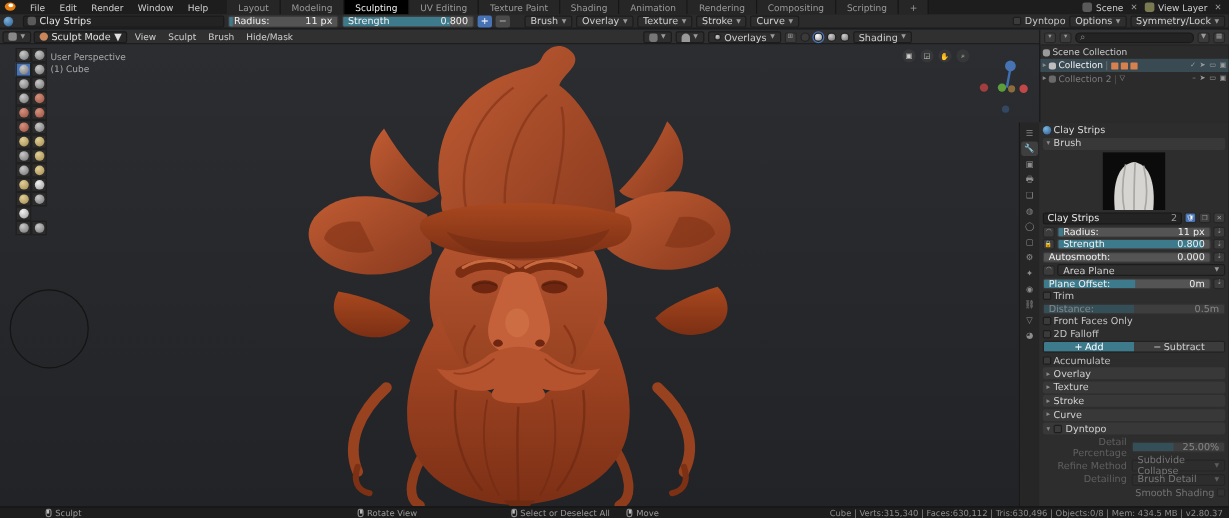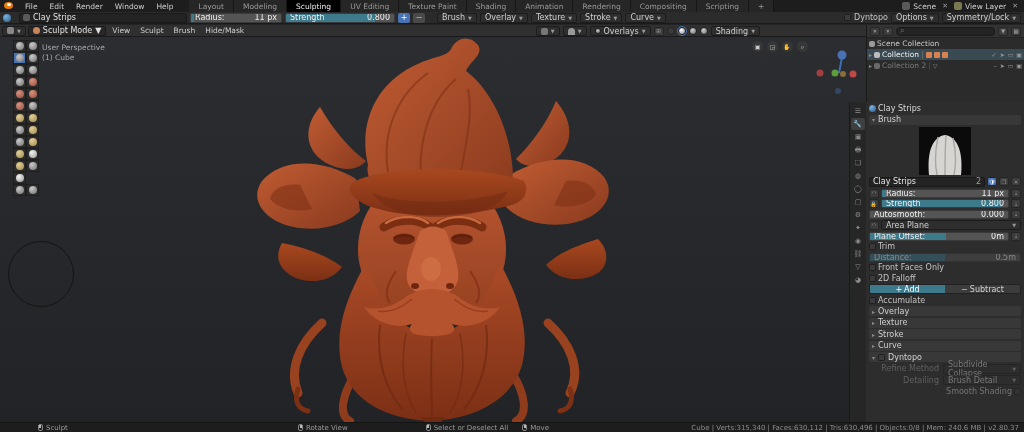--- a/index.html
+++ b/index.html
@@ -596,20 +596,28 @@
       <div class="sect">
           <span class="tri">▸</span>
           <span>Curve</span>
         </div>
       <div class="sect">
         <span class="tri">▾</span>
           <span class="chk"></span>
         <span>Dyntopo</span>
       </div>
       <div class="prow dim45">
+        <span class="lbl-col">Detail Percentage</span>
+        <div class="slider">
+          <span class="fill" style="width:45%"></span>
+            <span></span>
+          <span>25.00%</span>
+        </div>
+      </div>
+      <div class="prow dim45">
         <span class="lbl-col">Refine Method</span>
         <div class="dd flex1">
           <span>Subdivide Collapse</span>
             <span class="car" style="margin-left:auto">▼</span>
         </div>
       </div>
       <div class="prow dim45">
         <span class="lbl-col">Detailing</span>
         <div class="dd flex1">
           <span>Brush Detail</span>
@@ -633,16 +641,16 @@
         <span>Rotate View</span>
       </div>
     <div class="sb-item" style="margin-left:78px">
         <span class="mouse-ico l"></span>
         <span>Select or Deselect All</span>
       </div>
     <div class="sb-item" style="margin-left:14px">
         <span class="mouse-ico r"></span>
         <span>Move</span>
       </div>
-    <div id="sb-stats">Cube | Verts:315,340 | Faces:630,112 | Tris:630,496 | Objects:0/8 | Mem: 240.6 MB | v2.80.37</div>
+    <div id="sb-stats">Cube | Verts:315,340 | Faces:630,112 | Tris:630,496 | Objects:0/8 | Mem: 434.5 MB | v2.80.37</div>
   </div>
 
 </div>
 
 </body></html>

